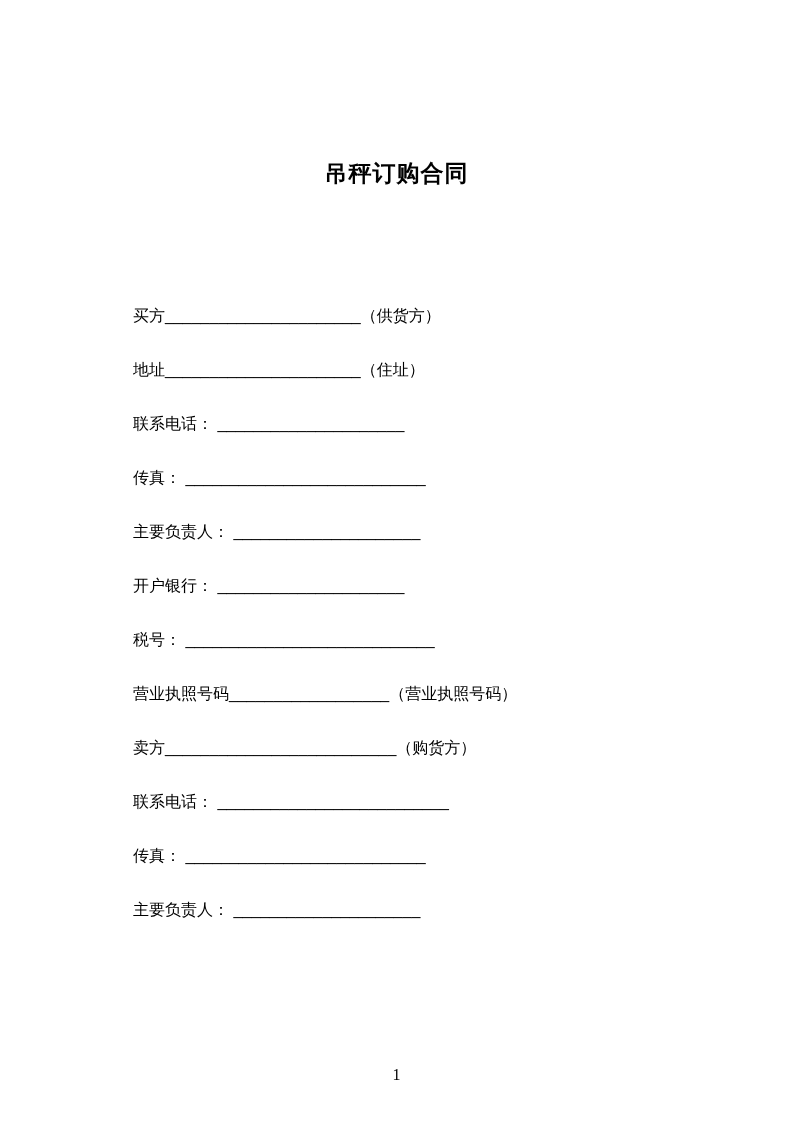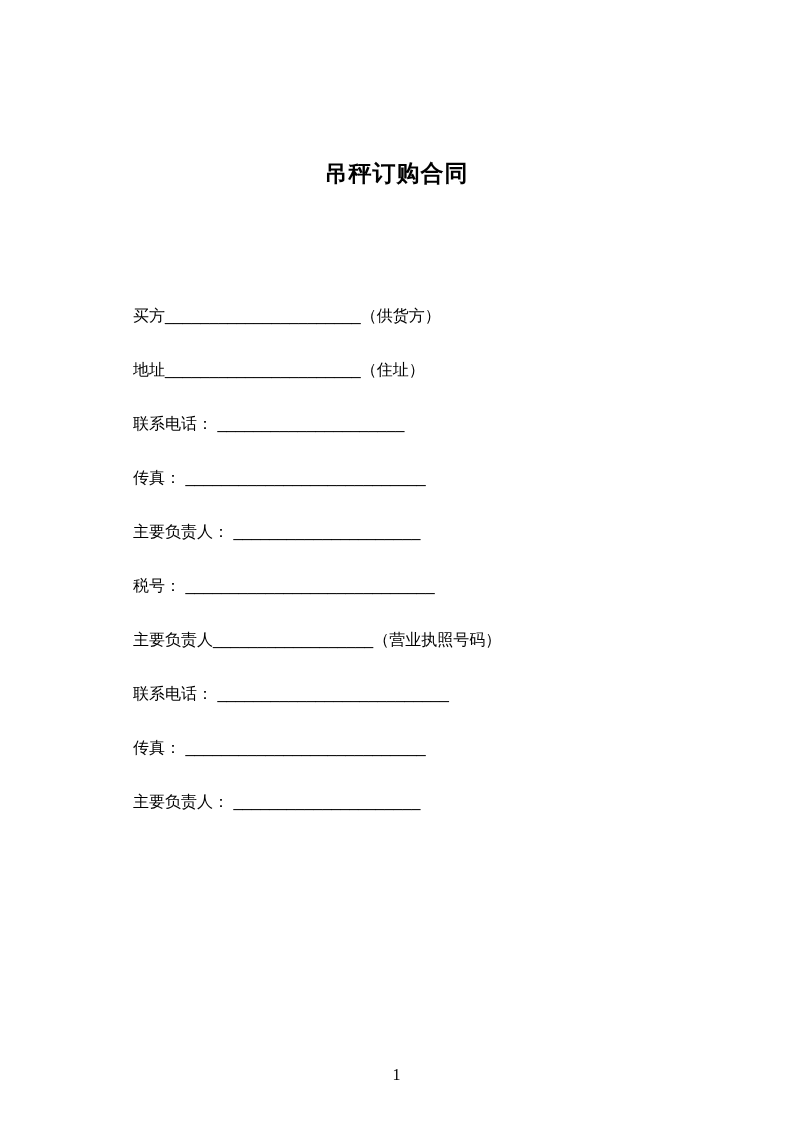--- a/index.html
+++ b/index.html
@@ -59,22 +59,24 @@
 <div class="page">
 
   <div class="doc-title">吊秤订购合同</div>
 
   <div class="form-body">
     <p class="row"><span>买方</span><span class="blank">______________________</span><span>（供货方）</span></p>
     <p class="row"><span>地址</span><span class="blank">______________________</span><span>（住址）</span></p>
     <p class="row"><span>联系电话：</span><span class="blank"> _____________________</span><span></span></p>
     <p class="row"><span>传真：</span><span class="blank"> ___________________________</span><span></span></p>
     <p class="row"><span>主要负责人：</span><span class="blank"> _____________________</span><span></span></p>
+    <p class="row"><span>开户银行：</span><span class="blank"> _____________________</span><span></span></p>
     <p class="row"><span>税号：</span><span class="blank"> ____________________________</span><span></span></p>
-    <p class="row"><span>主要负责人</span><span class="blank">__________________</span><span>（营业执照号码）</span></p>
+    <p class="row"><span>营业执照号码</span><span class="blank">__________________</span><span>（营业执照号码）</span></p>
+    <p class="row"><span>卖方</span><span class="blank">__________________________</span><span>（购货方）</span></p>
     <p class="row"><span>联系电话：</span><span class="blank"> __________________________</span><span></span></p>
     <p class="row"><span>传真：</span><span class="blank"> ___________________________</span><span></span></p>
     <p class="row"><span>主要负责人：</span><span class="blank"> _____________________</span><span></span></p>
   </div>
 
   <div class="page-number">1</div>
 
 </div>
 
 </body></html>

